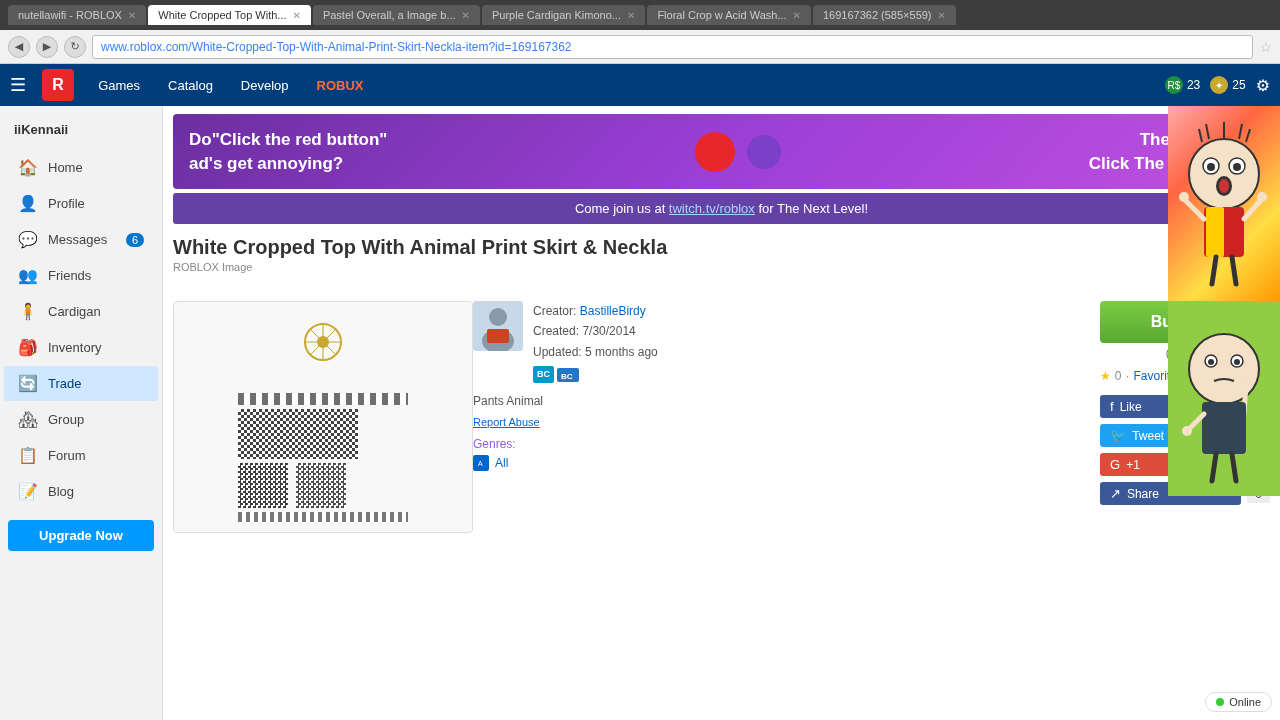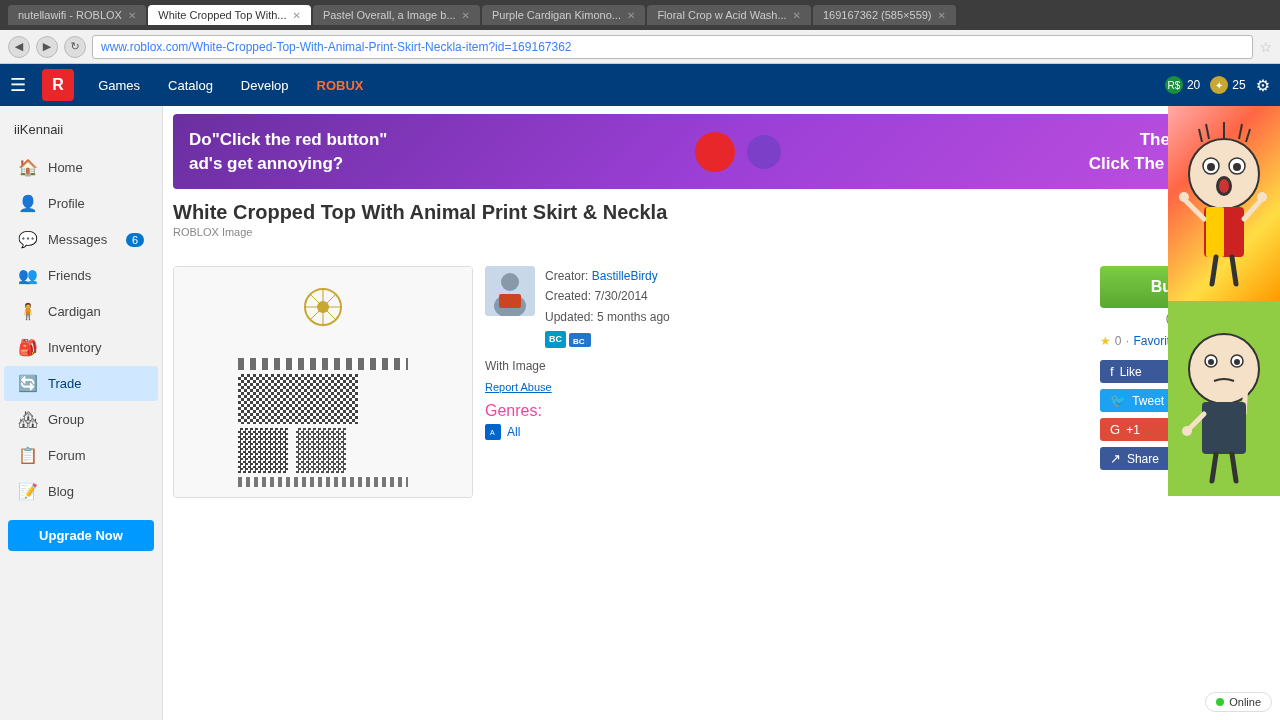--- a/index.html
+++ b/index.html
@@ -27,21 +27,21 @@
     .nav-right { display: flex; align-items: center; gap: 10px; margin-left: auto; }
     .robux-badge { display: flex; align-items: center; gap: 4px; color: #fff; font-size: 12px; }
     .gear-icon { color: #fff; font-size: 16px; cursor: pointer; }
     .hamburger { color: #fff; font-size: 18px; cursor: pointer; margin-right: 6px; }
 
     
     .main-layout { display: flex; height: calc(720px - 30px - 34px - 42px); }
 
     
     .sidebar { width: 163px; background: #f2f2f2; border-right: 1px solid #ddd; padding: 8px 0; flex-shrink: 0; overflow-y: auto; }
-    .sidebar-username { padding: 8px 14px 12px; font-size: 13px; font-weight: normal; color: #333; }
+    .sidebar-username { padding: 8px 14px 12px; font-size: 13px; font-weight: bold; color: #333; }
     .sidebar-item { display: flex; align-items: center; gap: 10px; padding: 8px 14px; cursor: pointer; color: #444; font-size: 13px; border-radius: 3px; margin: 1px 4px; }
     .sidebar-item.active { background: #d0e8ff; color: #003d7a; }
     .sidebar-icon { font-size: 16px; width: 20px; text-align: center; flex-shrink: 0; }
     .badge { background: #0077cc; color: #fff; border-radius: 10px; font-size: 11px; padding: 1px 6px; margin-left: auto; }
     .upgrade-btn { margin: 10px 8px; background: #0099ff; color: #fff; border: none; border-radius: 4px; padding: 8px 0; width: calc(100% - 16px); cursor: pointer; font-size: 13px; font-weight: bold; }
 
     
     .content { flex: 1; overflow-y: auto; padding: 0; }
 
     
@@ -67,21 +67,21 @@
     .creator-section { }
     .creator-info { display: flex; align-items: flex-start; gap: 10px; margin-bottom: 10px; }
     .creator-avatar { width: 50px; height: 50px; background: #ccc; border-radius: 4px; display: flex; align-items: center; justify-content: center; overflow: hidden; flex-shrink: 0; }
     .creator-details { font-size: 12px; color: #555; line-height: 1.7; }
     .creator-name { color: #0066cc; cursor: pointer; }
     .bc-badge { display: inline-flex; align-items: center; gap: 3px; margin-top: 4px; }
     .bc-icon { background: #0099cc; color: #fff; font-size: 9px; padding: 1px 4px; border-radius: 2px; font-weight: bold; }
     .pants-label { font-size: 12px; color: #555; margin: 6px 0; }
     .report-abuse { color: #0066cc; font-size: 11px; cursor: pointer; text-decoration: underline; }
     .genres-section { margin-top: 8px; }
-    .genres-label { font-size: 16px; color: #ec4899; }
+    .genres-label { font-size: 12px; color: #8b5cf6; }
     .genre-item { display: flex; align-items: center; gap: 6px; font-size: 12px; color: #0066cc; cursor: pointer; margin-top: 4px; }
     .genre-icon { width: 16px; height: 16px; background: #0066cc; border-radius: 2px; display: flex; align-items: center; justify-content: center; color: #fff; font-size: 10px; }
 
     
     .buy-social { }
     .buy-btn { background: linear-gradient(to bottom, #7ccc44, #5aa830); color: #fff; border: none; border-radius: 4px; width: 100%; padding: 12px 0; font-size: 16px; font-weight: bold; cursor: pointer; margin-bottom: 4px; }
     .sold-count { text-align: center; font-size: 11px; color: #666; margin-bottom: 10px; }
     .favorite-row { display: flex; align-items: center; gap: 4px; font-size: 12px; color: #888; margin-bottom: 12px; }
     .star-fav { color: #f5c518; }
     .fav-link { color: #0066cc; cursor: pointer; }
@@ -142,21 +142,21 @@
   </div>
   <div class="nav-links">
     <a class="nav-link">Games</a>
     <a class="nav-link">Catalog</a>
     <a class="nav-link">Develop</a>
     <a class="nav-link robux-link">ROBUX</a>
   </div>
   <div class="nav-right">
     <div class="robux-badge">
       <span style="background:#1a8f3c;border-radius:50%;width:18px;height:18px;display:flex;align-items:center;justify-content:center;font-size:10px;color:#fff;">R$</span>
-      <span>20</span>
+      <span>23</span>
     </div>
     <div class="robux-badge">
       <span style="background:#c8a830;border-radius:50%;width:18px;height:18px;display:flex;align-items:center;justify-content:center;font-size:10px;color:#fff;">✦</span>
       <span>25</span>
     </div>
     <span class="gear-icon">⚙</span>
   </div>
 </div>
 
 <div class="main-layout">
@@ -217,26 +217,29 @@
       </div>
       <div class="ad-circles">
         <div class="circle-red"></div>
         <div class="circle-purple"></div>
       </div>
       <div style="color:#fff;font-size:17px;font-weight:bold;line-height:1.4;text-align:right;">
         Then Why Not<br>Click The Blue One?
       </div>
     </div>
 
+    <div class="twitch-banner">
+      <span>Come join us at </span><span class="twitch-link">twitch.tv/roblox</span><span> for The Next Level!</span>
+    </div>
 
     <div class="item-page">
       <h1 class="item-title">White Cropped Top With Animal Print Skirt &amp; Neckla</h1>
       <div class="item-subtitle">ROBLOX Image</div>
 
-      <div style="display:grid;grid-template-columns:300px 1fr 170px;gap:12px;margin-top:28px;">
+      <div style="display:grid;grid-template-columns:300px 1fr 170px;gap:0;margin-top:28px;">
 
         <div class="item-image-area">
           <div style="width:100%;height:230px;display:flex;flex-direction:column;align-items:center;justify-content:center;padding:10px;position:relative;background:#f8f8f8;">
 
             <div style="position:absolute;top:20px;left:50%;transform:translateX(-50%);">
               <svg width="100" height="60" viewBox="0 0 100 60">
                 <circle cx="50" cy="20" r="18" fill="none" stroke="#c8a830" stroke-width="2"></circle>
                 <line x1="50" y1="2" x2="50" y2="38" stroke="#c8a830" stroke-width="1"></line>
                 <line x1="32" y1="20" x2="68" y2="20" stroke="#c8a830" stroke-width="1"></line>
                 <line x1="37" y1="7" x2="63" y2="33" stroke="#c8a830" stroke-width="1"></line>
@@ -286,21 +289,21 @@
               </div>
               <div class="bc-badge">
                 <span class="bc-icon">BC</span>
                 <svg width="22" height="14">
                     <rect width="22" height="14" fill="#2277cc" rx="2"></rect>
                     <text x="4" y="11" font-size="8" fill="white" font-weight="bold">BC</text>
                   </svg>
               </div>
             </div>
           </div>
-          <div class="pants-label">With Image</div>
+          <div class="pants-label">Pants Animal</div>
           <div>
             <span class="report-abuse">Report Abuse</span>
           </div>
           <div class="genres-section">
             <div class="genres-label">Genres:</div>
             <div class="genre-item">
               <div class="genre-icon">
                 <svg width="14" height="14" viewBox="0 0 14 14">
                     <circle cx="7" cy="7" r="6" fill="#0066cc"></circle>
                     <text x="4" y="10" font-size="7" fill="white">A</text>

